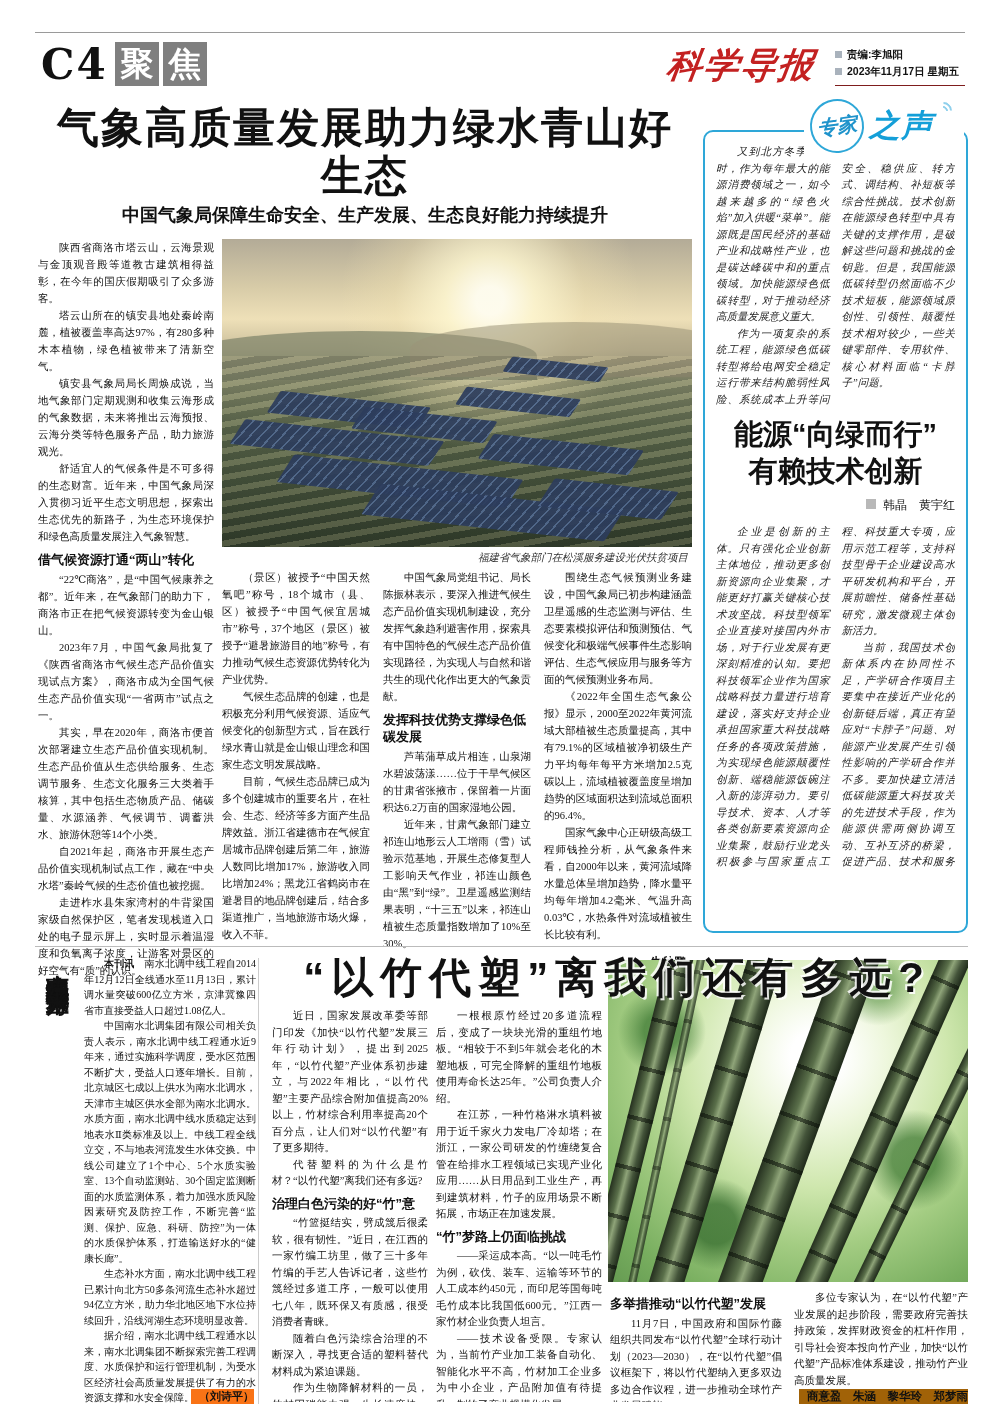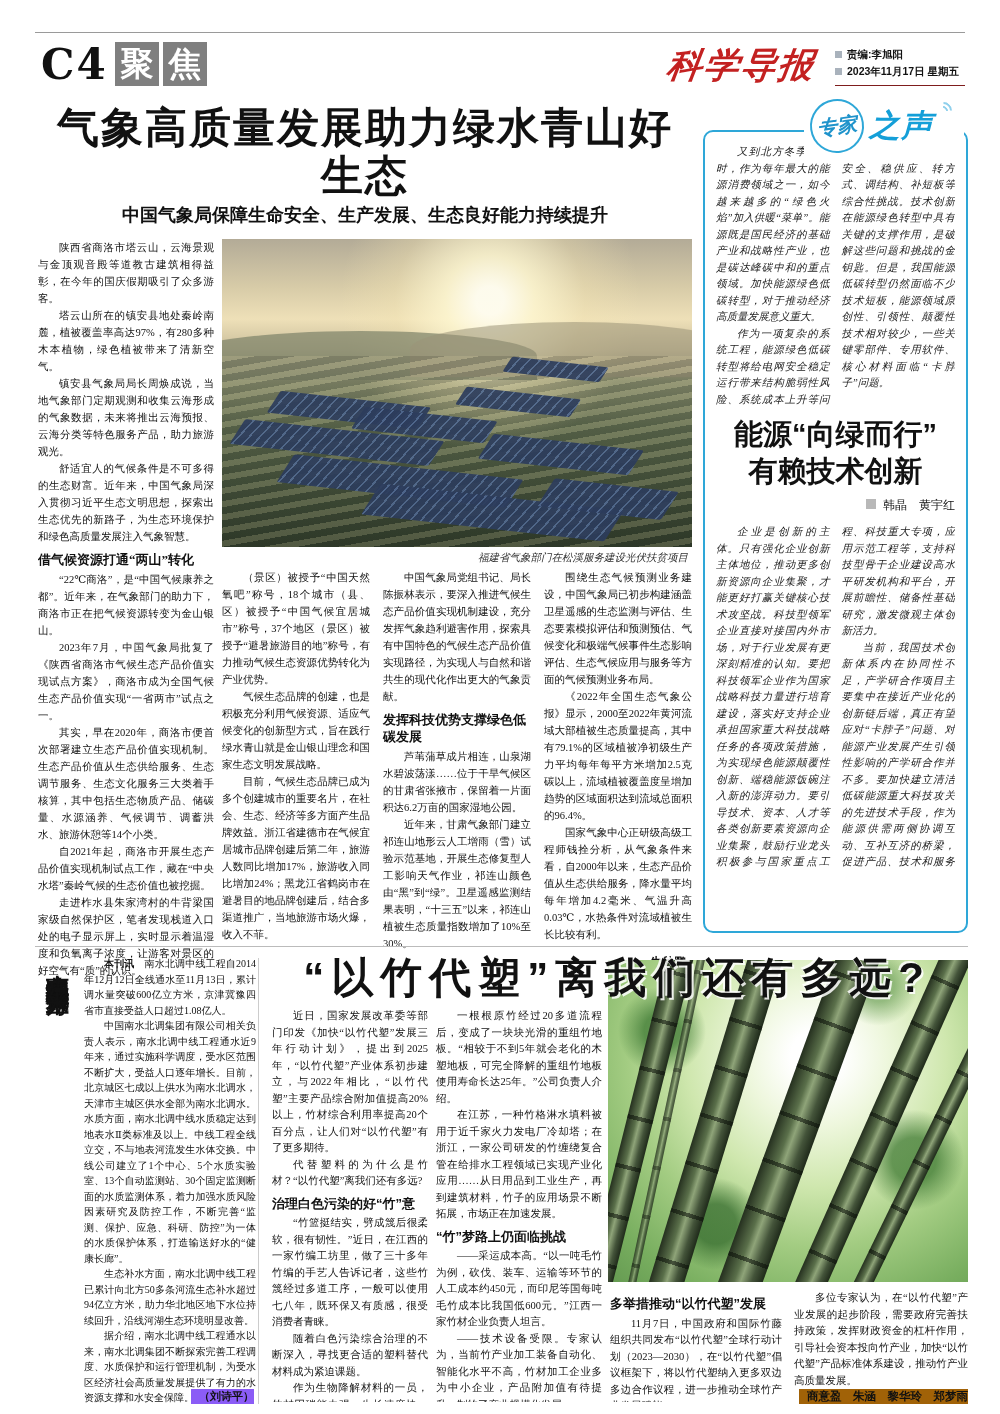--- a/index.html
+++ b/index.html
@@ -77,21 +77,21 @@
   
   .hr2 { position:absolute; top:946px; left:35px; width:933px; border-top:1px solid #bbb; }
   .vr  { position:absolute; top:958px; left:258px; height:446px; border-left:1px solid #ccc; }
   
   #water { position:absolute; left:38px; top:956px; width:218px; height:448px; display:flex; }
   .vh { writing-mode:vertical-rl; text-orientation:upright; font-size:23px; font-weight:900;
         width:40px; height:444px; line-height:40px; letter-spacing:1px; }
   .wtx { position:relative; width:172px; margin-left:6px; height:448px; overflow:hidden;
          font-size:10px; line-height:15.5px; }
   .wtx p { font-family:"Liberation Serif","DejaVu Serif",serif; }
-  .wtby { position:absolute; right:2px; bottom:0; font-weight:bold; font-size:11px; background:#8b5cf6; padding-left:8px;
+  .wtby { position:absolute; right:2px; bottom:0; font-weight:bold; font-size:11px; background:#f97316; padding-left:8px;
           font-family:"Liberation Serif","DejaVu Serif",serif; }
   
   #bamboo { position:absolute; left:266px; top:950px; width:702px; height:454px; }
   .bh { position:absolute; top:0; left:0; width:100%; text-align:center; font-size:42px; font-weight:900;
         letter-spacing:7px; z-index:2; white-space:nowrap;
         text-shadow:2px 2px 0 rgba(255,255,255,.85), -2px -2px 0 rgba(255,255,255,.85); }
   .bphoto { position:absolute; top:10px; right:0; width:360px; height:322px; overflow:hidden; z-index:0;
     background:
       radial-gradient(circle at 15% 22%, rgba(60,120,50,.75) 0 18px, rgba(0,0,0,0) 44px),
       radial-gradient(circle at 85% 62%, rgba(55,115,45,.7) 0 22px, rgba(0,0,0,0) 50px),
@@ -182,21 +182,21 @@
                 <p>气候生态品牌的创建，也是积极充分利用气候资源、适应气候变化的创新型方式，旨在践行绿水青山就是金山银山理念和国家生态文明发展战略。</p>
                 <p>目前，气候生态品牌已成为多个创建城市的重要名片，在社会、生态、经济等多方面产生品牌效益。浙江省建德市在气候宜居城市品牌创建后第二年，旅游人数同比增加17%，旅游收入同比增加24%；黑龙江省鹤岗市在避暑目的地品牌创建后，结合多渠道推广，当地旅游市场火爆，收入不菲。</p>
                 <p>中国气象局党组书记、局长陈振林表示，要深入推进气候生态产品价值实现机制建设，充分发挥气象趋利避害作用，探索具有中国特色的气候生态产品价值实现路径，为实现人与自然和谐共生的现代化作出更大的气象贡献。</p>
               </div>
             <h3>发挥科技优势支撑绿色低碳发展</h3>
             <div>
                 <p>芦苇蒲草成片相连，山泉湖水碧波荡漾……位于干旱气候区的甘肃省张掖市，保留着一片面积达6.2万亩的国家湿地公园。</p>
                 <p>近年来，甘肃气象部门建立祁连山地形云人工增雨（雪）试验示范基地，开展生态修复型人工影响天气作业，祁连山颜色由“黑”到“绿”。卫星遥感监测结果表明，“十三五”以来，祁连山植被生态质量指数增加了10%至30%。</p>
                 <p>围绕生态气候预测业务建设，中国气象局已初步构建涵盖卫星遥感的生态监测与评估、生态要素模拟评估和预测预估、气候变化和极端气候事件生态影响评估、生态气候应用与服务等方面的气候预测业务布局。</p>
                 <p>《2022年全国生态气象公报》显示，2000至2022年黄河流域大部植被生态质量提高，其中有79.1%的区域植被净初级生产力平均每年每平方米增加2.5克碳以上，流域植被覆盖度呈增加趋势的区域面积达到流域总面积的96.4%。</p>
-                <p>国家气象中心正研级高级工程师钱拴分析，从气象条件来看，自2000年以来，生态产品价值从生态供给服务，降水量平均每年增加4.2毫米、气温升高0.03℃，水热条件对流域植被生长比较有利。</p>
+                <p>国家气象中心正研级高级工程师钱拴分析，从气象条件来看，自2000年以来，黄河流域降水量总体呈增加趋势，降水量平均每年增加4.2毫米、气温升高0.03℃，水热条件对流域植被生长比较有利。</p>
               </div>
           </div>
           <div class="wby">牛秋鹏</div>
         </div>
       </div>
     </div>
   </section>
 
   <aside id="expert">
     <div class="elogo">

